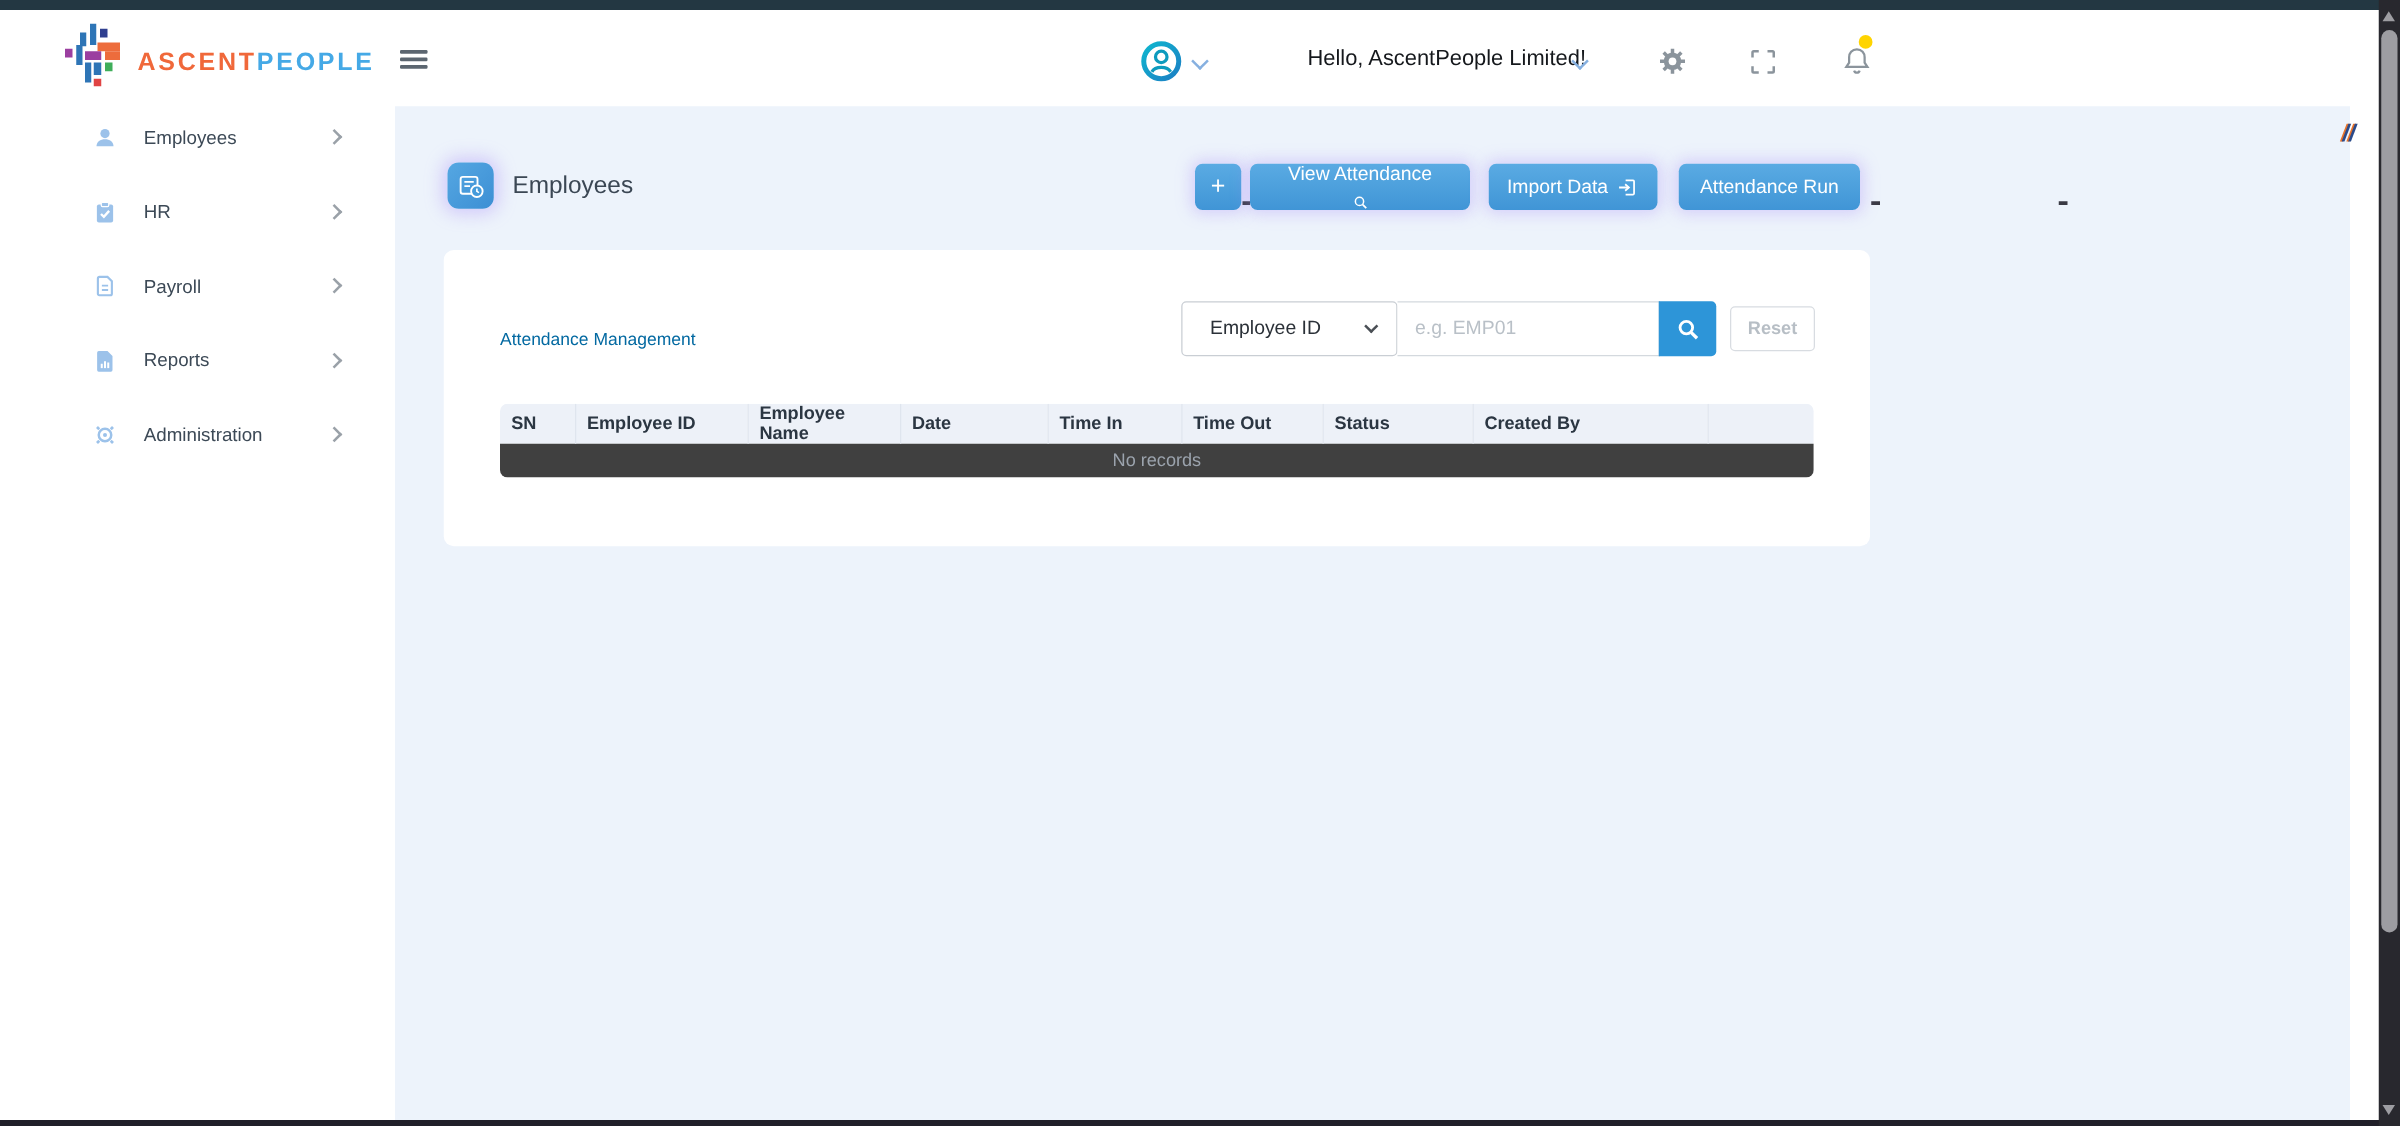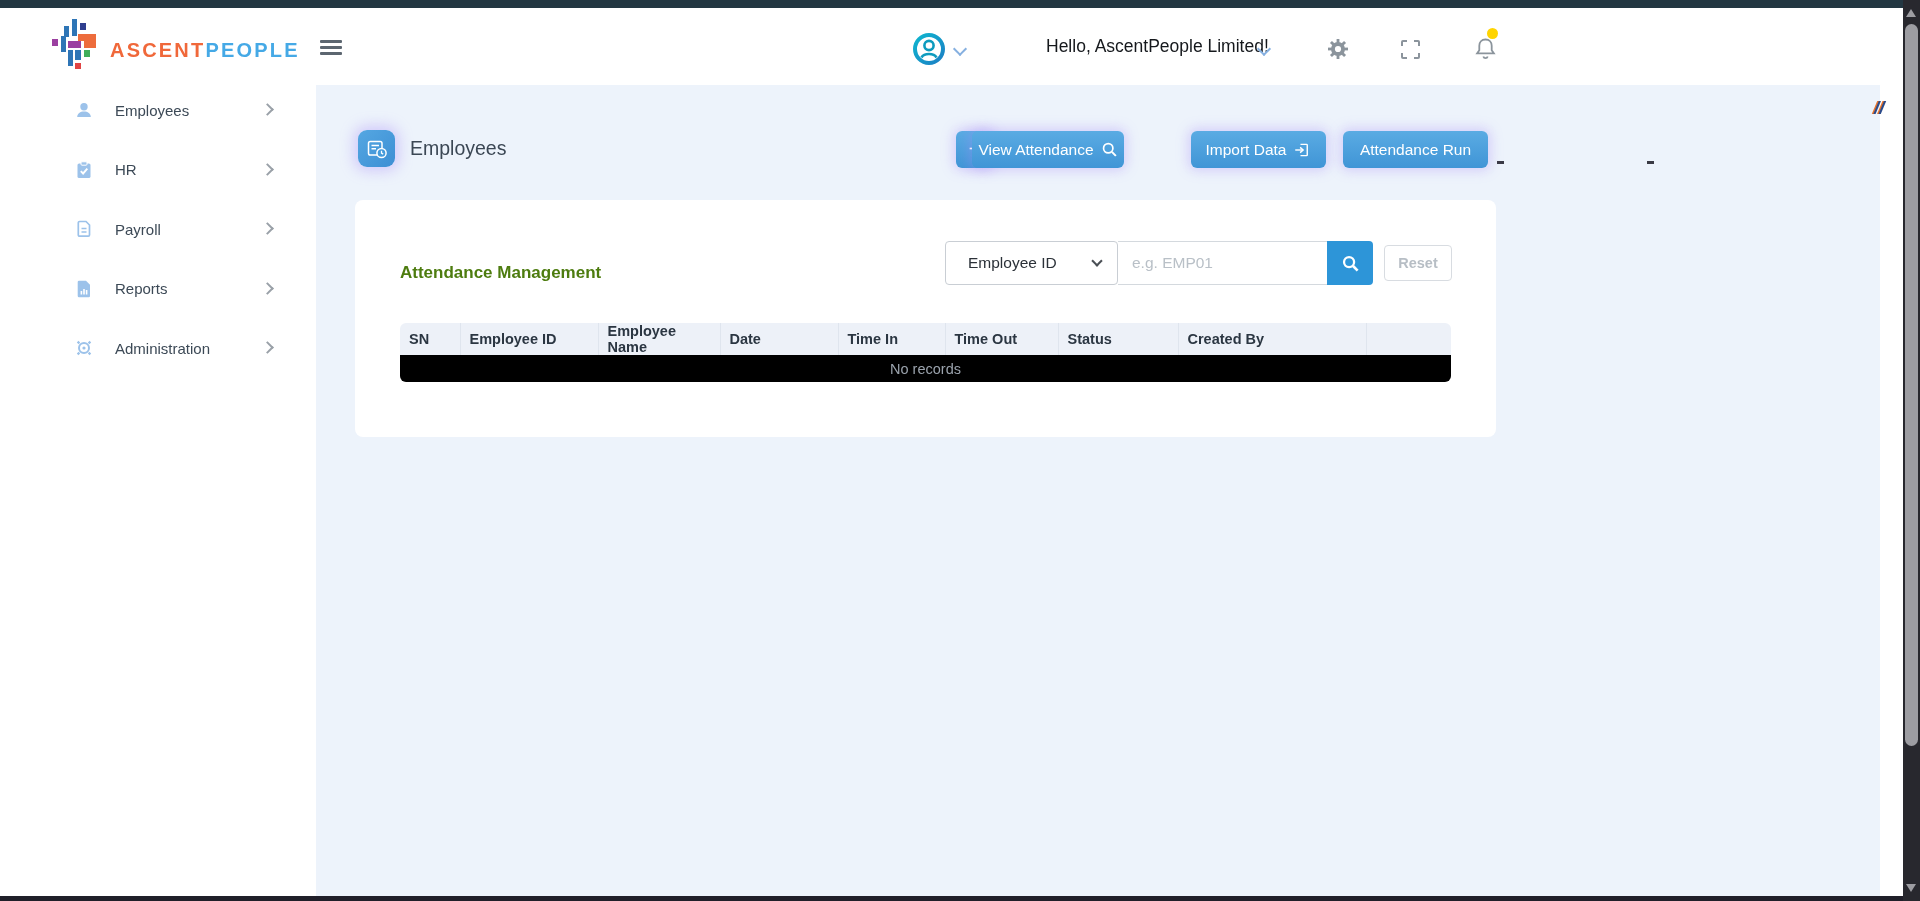--- a/index.html
+++ b/index.html
@@ -66,48 +66,48 @@
   .page-icon { position:absolute; left:42px; top:45px; width:37px; height:37px; border-radius:9px;
     background:linear-gradient(135deg,#55a7e2,#3d8fd4); display:flex; align-items:center; justify-content:center;
     box-shadow:0 0 14px 4px rgba(167,139,250,.4); }
   .page-title { position:absolute; left:94px; top:45px; height:37px; display:flex; align-items:center; font-size:19.5px; color:#3b4754; }
 
   .btn { position:absolute; top:46px; height:37px; border:none; border-radius:6px; color:#fff; font-size:15.5px;
     font-family:inherit; background:linear-gradient(180deg,#5aabe3,#4095d6); cursor:pointer;
     display:flex; align-items:center; justify-content:center; gap:7px;
     box-shadow:0 0 12px 3px rgba(167,139,250,.35); }
   .btn-plus { left:640px; width:37px; font-size:20px; }
-  .btn-view { left:656px; width:152px; }
+  .btn-view { left:684px; width:176px;flex-direction:column; }
   .btn-import { left:875px; width:135px; }
   .btn-run { left:1027px; width:145px; }
   .btn-dash { position:absolute; top:76px; height:3px; background:#3a3a44; }
   .dash1 { left:678px; width:6px; } .dash2 { left:1181px; width:7px; } .dash3 { left:1331px; width:7px; }
 
   
   .card { position:absolute; left:39px; top:115px; width:1141px; height:237px; background:#fff; border-radius:8px; }
-  .card-heading { position:absolute; left:45px; top:63px; font-size:17px; font-weight:bold; color:#4d7c0f; }
+  .card-heading { position:absolute; left:45px; top:63px; font-size:14px; font-weight:normal; color:#0369a1; }
 
   .filter-select { position:absolute; left:590px; top:41px; width:173px; height:44px; border:1px solid #c9ced4; border-radius:4px;
     background:#fff; display:flex; align-items:center; padding:0 16px 0 22px; cursor:pointer; }
   .filter-select .fs-label { font-size:15.5px; color:#2b3138; flex:1; }
   .fs-chev { width:8px; height:8px; border-right:2px solid #4a4f55; border-bottom:2px solid #4a4f55; transform:rotate(45deg); margin-top:-4px; }
   .search-input { position:absolute; left:763px; top:41px; width:210px; height:44px; border:1px solid #d4d9de; border-left:none;
     padding:0 14px; font-size:15.5px; font-family:inherit; color:#333; border-radius:0; outline:none; }
   .search-input::placeholder { color:#b9c0c7; }
   .search-btn { position:absolute; left:972px; top:41px; width:46px; height:44px; background:#2d95d8; border:none;
     border-radius:0 4px 4px 0; cursor:pointer; display:flex; align-items:center; justify-content:center; }
   .reset-btn { position:absolute; left:1029px; top:45px; width:68px; height:36px; background:#fff; border:1px solid #d8dce1;
     border-radius:4px; font-size:14.5px; font-weight:bold; color:#b7bec5; font-family:inherit; cursor:pointer; }
 
   .table-wrap { position:absolute; left:45px; top:123px; width:1051px; border-radius:6px; overflow:hidden; }
   table { width:100%; border-collapse:collapse; table-layout:fixed; }
   th { height:27px; background:#edf1f8; font-size:14.5px; font-weight:bold; color:#2b3642; text-align:left;
     padding-left:9px; border-right:1px solid #dfe5ee; }
   th:last-child { border-right:none; }
-  td.empty-row { height:27px; background:#000000; text-align:center; font-size:14.5px; color:#9ba3ad; }
+  td.empty-row { height:27px; background:#404040; text-align:center; font-size:14.5px; color:#9ba3ad; }
 
   svg { display:block; }
 </style>
 </head>
 <body>
 
 <div class="app">
 
   <div class="top-strip"></div>
 

